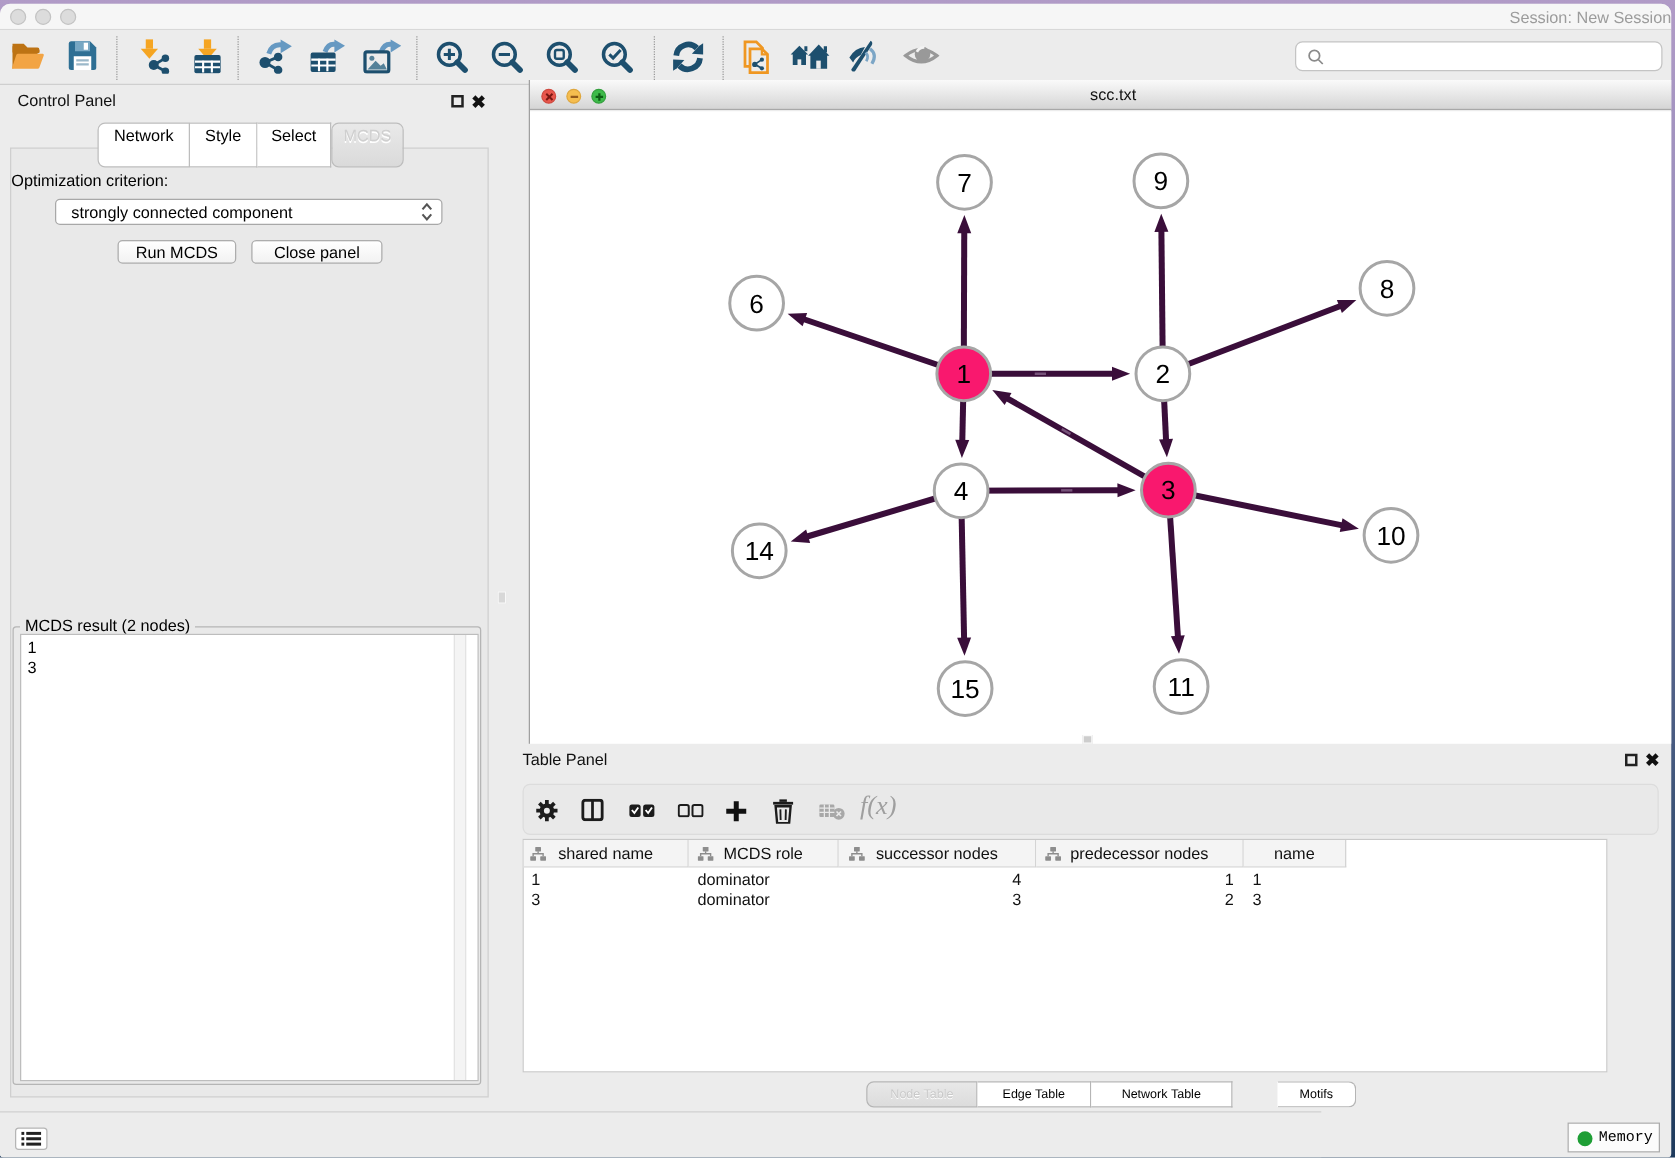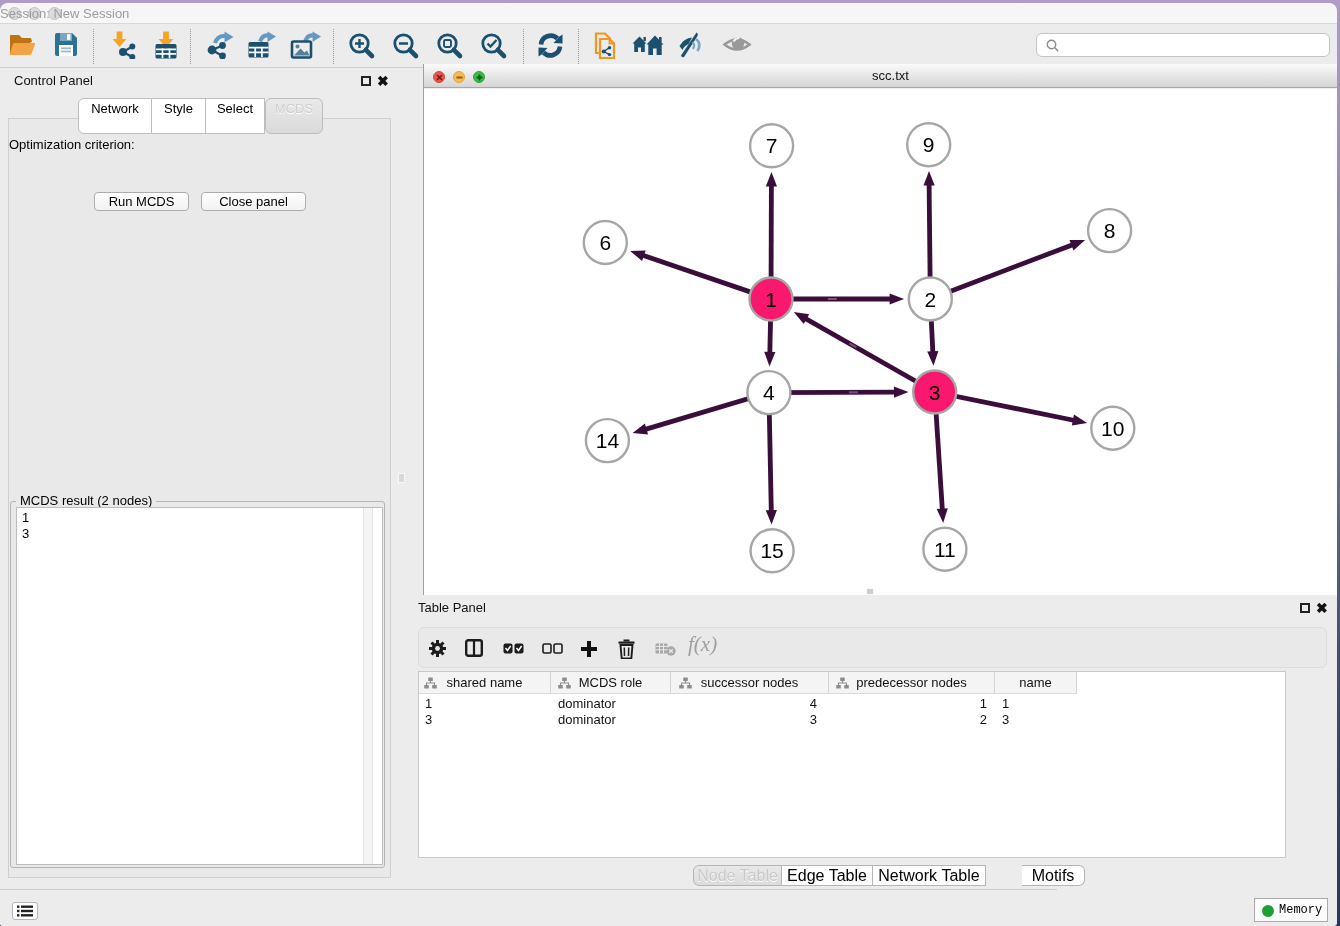--- a/index.html
+++ b/index.html
@@ -3,21 +3,21 @@
 <meta charset="utf-8">
 <style>
 * { margin:0; padding:0; box-sizing:border-box; }
 html,body { width:1340px; height:926px; overflow:hidden; }
 body { font-family:"Liberation Sans", sans-serif; background:linear-gradient(#b19bc7, #8b86b4 30%, #3c5377 70%, #1e3a5c); position:relative; }
 #win { position:absolute; left:0; top:3px; width:1337px; height:923px; background:#ececec; border-radius:8px 8px 3px 3px; overflow:hidden; }
 .abs { position:absolute; }
 
 #titlebar { position:absolute; left:0; top:0; width:1337px; height:21px; background:#f6f6f6; border-bottom:1px solid #d8d8d8; border-radius:8px 8px 0 0; }
 .tl { position:absolute; top:4px; width:13px; height:13px; border-radius:50%; background:#dcdcdc; border:1px solid #c3c3c3; }
-#titletext { position:absolute; left:0; top:0; width:1337px; text-align:left; font-size:13px; line-height:21px; color:#9c9c9c; }
+#titletext { position:absolute; left:0; top:0; width:1337px; text-align:right; font-size:13px; line-height:21px; color:#9c9c9c; }
 
 #toolbar { position:absolute; left:0; top:22px; width:1337px; height:43px; background:#ececec; border-bottom:1px solid #cfcfcf; }
 .tbsep { position:absolute; top:4px; height:35px; width:0; border-left:1px dotted #999; }
 .ticon { position:absolute; top:6px; }
 #search { position:absolute; left:1036px; top:8px; width:294px; height:24px; background:#fff; border:1px solid #c4c4c4; border-radius:6px; }
 
 .paneltitle { font-size:13px; color:#111; }
 .winbtn-sq { position:absolute; width:10px; height:10px; border:2px solid #222; }
 .winbtn-x { position:absolute; font-size:14px; font-weight:bold; color:#111; line-height:12px; }
 .tab { position:absolute; height:36px; line-height:19px; font-size:13px; text-align:center; background:#fff; border:1px solid #bdbdbd; color:#000; }
@@ -27,21 +27,21 @@
 
 #netwin { position:absolute; left:403px; top:61px; width:934px; height:531px; border-left:1px solid #a0a0a0;margin-left:20px; }
 #nettitle { position:absolute; left:0; top:0; width:933px; height:24px; background:linear-gradient(#fafafa,#d5d5d5); border-bottom:1px solid #a8a8a8; }
 #netcanvas { position:absolute; left:0; top:25px; width:933px; height:506px; background:#fff; }
 .mac { position:absolute; top:6.5px; width:12px; height:12px; border-radius:50%; }
 
 #tptoolbar { position:absolute; left:418px; top:624px; width:909px; height:41px; background:#e9e9e9; border:1px solid #dcdcdc; border-radius:6px; }
 #tbl { position:absolute; left:418px; top:668px; width:868px; height:187px; background:#fff; border:1px solid #c9c9c9; }
 .hcell { position:absolute; top:0; height:22px; background:#f4f4f4; border-right:1px solid #d4d4d4; border-bottom:1px solid #dadada; font-size:13px; text-align:center; line-height:22px; color:#111; }
 .cell { position:absolute; font-size:13px; color:#111; height:16px; line-height:16px; }
-.seg { position:absolute; top:862px; height:21px; background:#fff; border:1px solid #b5b5b5; font-size:16px; text-align:center; line-height:19px; color:#000; }
+.seg { position:absolute; top:862px; height:21px; background:#fff; border:1px solid #b5b5b5; font-size:10px; text-align:center; line-height:19px; color:#000; }
 .sorticon { position:absolute; top:5px; }
 .segsel { background:linear-gradient(#e8e8e8,#dcdcdc); color:#c9c9c9; text-shadow:0 1px 0 #fff; }
 
 #statusbar { position:absolute; left:0; top:886px; width:1057px; height:37px; background:#ececec; border-top:1px solid #cfcfcf;font-family:Liberation Mono, monospace; }
 </style>
 </head>
 <body>
 <div id="win">
   <div id="titlebar">
     <div class="tl" style="left:8px"></div>
@@ -192,20 +192,27 @@
   </div>
   <div class="abs paneltitle" style="left:14px;top:70px;">Control Panel</div>
   <div class="winbtn-sq" style="left:361px;top:73px;"></div>
   <div class="winbtn-x" style="left:377px;top:72px;">✖</div>
   <div id="cpcontent"></div>
   <div class="tab" style="left:78px;top:95px;width:74px;border-radius:6px 0 0 6px;">Network</div>
   <div class="tab" style="left:152px;top:95px;width:54px;border-left:none;">Style</div>
   <div class="tab" style="left:206px;top:95px;width:59px;border-left:none;">Select</div>
   <div class="tab tabsel" style="left:265px;top:95px;width:58px;border-radius:6px;">MCDS</div>
   <div class="abs" style="left:9px;top:134px;width:381px;font-size:13px;color:#000;">Optimization criterion:</div>
+  <div class="abs" style="left:44px;top:156px;width:310px;height:21px;background:#fff;border:1px solid #a8a8a8;border-radius:4px;">
+    <div style="position:absolute;left:12px;top:0;font-size:13px;line-height:19px;color:#000;">strongly connected component</div>
+    <svg width="11" height="15" viewBox="0 0 11 15" style="position:absolute;right:6px;top:2px;">
+        <path d="M2 5.5 L5.5 1.5 L9 5.5" fill="none" stroke="#555" stroke-width="1.7"></path>
+        <path d="M2 9.5 L5.5 13.5 L9 9.5" fill="none" stroke="#555" stroke-width="1.7"></path>
+      </svg>
+  </div>
   <div class="btn" style="left:94px;top:189px;width:95px;">Run MCDS</div>
   <div class="btn" style="left:201px;top:189px;width:105px;">Close panel</div>
   <div class="abs" style="left:10px;top:498px;width:375px;height:367px;border:1px solid #b5b5b5;border-radius:3px;"></div>
   <div class="abs" style="left:16px;top:490px;background:#e9e9e9;padding:0 4px;font-size:13px;color:#000;">MCDS result (2 nodes)</div>
   <div class="abs" style="left:16px;top:504px;width:367px;height:358px;background:#fff;border:1px solid #bdbdbd;">
     <div style="position:absolute;left:5px;top:2px;font-size:13px;line-height:16px;color:#000;">1<br>3</div>
     <div style="position:absolute;right:9px;top:0;width:10px;height:356px;background:#f4f4f4;border-left:1px solid #e3e3e3;border-right:1px solid #e3e3e3;"></div>
   </div>
   <div class="abs" style="left:398px;top:470px;width:7px;height:10px;background:#d8d8d8;border:1px solid #f8f8f8;"></div>
   <div id="netwin">

